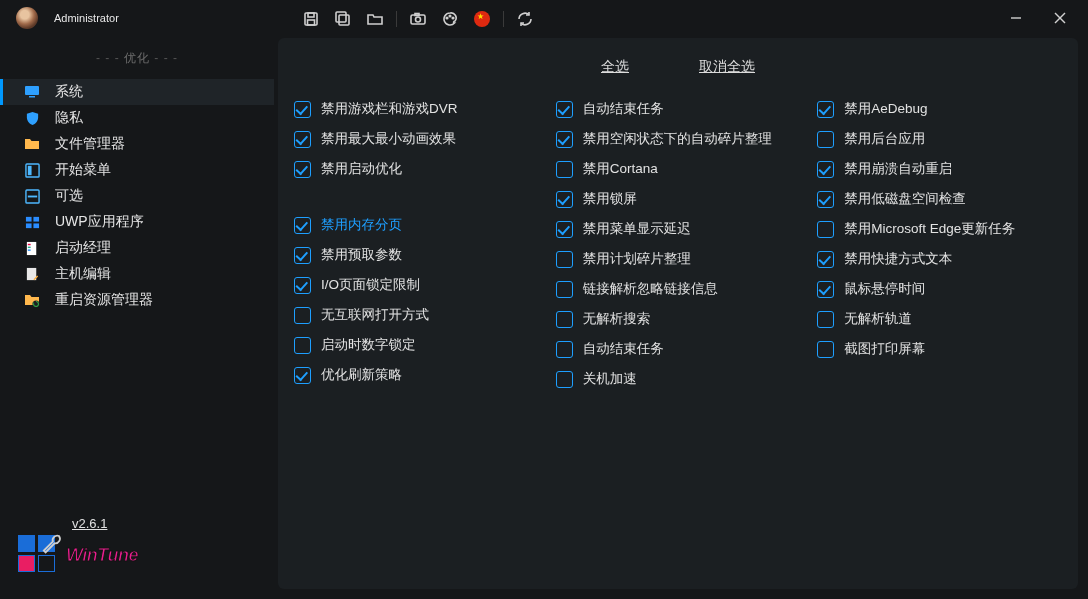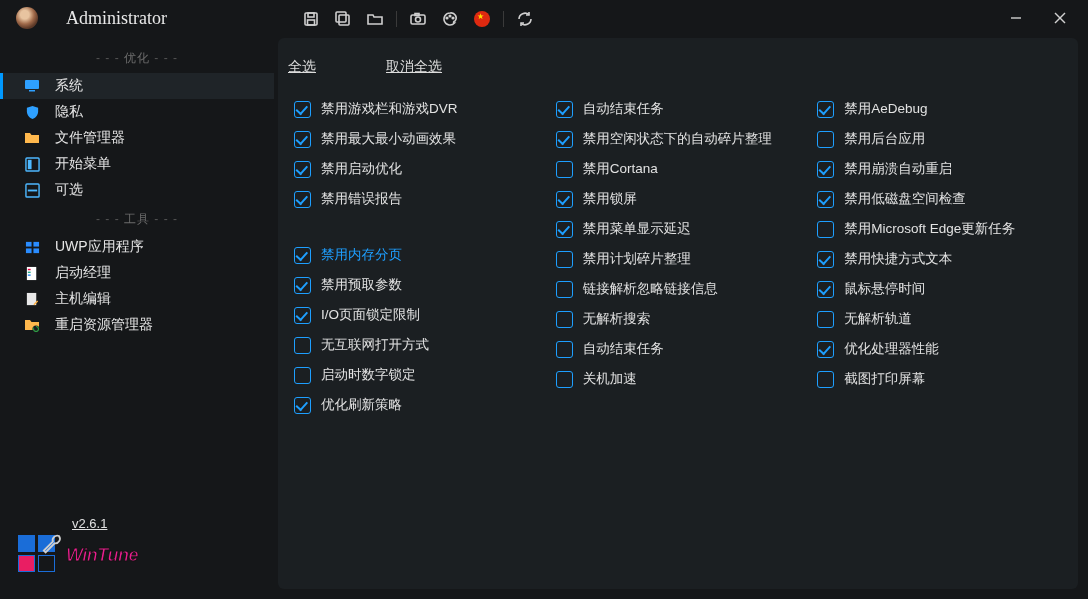--- a/index.html
+++ b/index.html
@@ -5,55 +5,55 @@
   * { box-sizing: border-box; margin: 0; padding: 0; }
   html, body { width: 1088px; height: 599px; overflow: hidden; font-family: "Segoe UI", "Microsoft YaHei", Arial, sans-serif; }
   body { background: #151719; color: #e5e5e5; display: flex; flex-direction: column; }
   .titlebar {
     height: 36px; display: flex; align-items: center; padding: 0 8px;
   }
   .avatar {
     width: 22px; height: 22px; border-radius: 50%; margin-left: 8px;
     background: radial-gradient(circle at 40% 35%, #e8c4a0 22%, #a06a4a 48%, #5e3a28 70%);
   }
-  .user { margin-left: 28px; font-size: 18px; color: #e8e8e8; font-family: Liberation Serif, serif; }
+  .user { margin-left: 16px; font-size: 11px; color: #e8e8e8; }
   .toolbar { display: flex; align-items: center; gap: 10px; position: absolute; left: 300px; top: 8px; }
   .tool { width: 22px; height: 22px; display: flex; align-items: center; justify-content: center; cursor: pointer; color: #cfcfcf; }
   .tool svg { width: 16px; height: 16px; fill: none; stroke: currentColor; stroke-width: 1.6; }
   .tool-sep { width: 1px; height: 16px; background: #3a3a3a; }
   .flag { width:16px; height:16px; border-radius:50%; background: radial-gradient(circle, #de2910 72%, #de2910 100%); position:relative;}
   .flag:after{content:"★"; color:#ffde00; font-size:8px; position:absolute; left:3px; top:1px;}
   .winctrl { display:flex; gap:4px; margin-left:auto; }
   .winbtn { width: 40px; height: 28px; display:flex; align-items:center; justify-content:center; color:#d0d0d0; cursor:pointer; }
   .winbtn svg { width:12px; height:12px; stroke: currentColor; stroke-width:1.4; fill:none; }
 
   .main { flex:1; display:flex; }
   .sidebar { width: 274px; padding: 6px 0; display:flex; flex-direction:column; }
-  .section-label { color:#6b6b6b; font-size:12px; text-align:center; padding:8px 0 6px; letter-spacing:1px; }
+  .section-label { color:#6b6b6b; font-size:12px; text-align:center; padding:8px 0 12px; letter-spacing:1px; }
   .section-label:before, .section-label:after { content:"-  -  -  "; color:#555; }
   .section-label:after { content:"  -  -  -"; }
   .nav-item { height:26px; display:flex; align-items:center; padding:0 16px 0 20px; cursor:pointer; font-size:14px; color:#e5e5e5; border-left:3px solid transparent; gap:14px;}
   .nav-item.active { background:#1f2428; border-left-color:#0099ff; }
   .nav-icon { width:18px; height:18px; display:flex; align-items:center; justify-content:center; font-size:15px;}
   .icon-monitor{color:#2ea0ff;} .icon-privacy{color:#2ea0ff;} .icon-folder{color:#ffb84d;}
   .icon-start{color:#4db8ff;} .icon-optional{color:#4db8ff;} .icon-uwp{color:#2a8cff;}
   .icon-launch{color:#ffb060;position:relative;} .icon-host{color:#d0d0d0;} .icon-restart{color:#ffb84d;}
 
   .sidebar-bottom{ margin-top:auto; padding:10px 18px 18px; }
   .version { color:#e0e0e0; font-size:13px; text-decoration:underline; margin-left:54px; display:inline-block; margin-bottom:4px;}
   .logo { display:flex; align-items:center; gap:4px;}
   .logo-sq { width:40px; height:40px; position:relative;}
   .logo-sq span{position:absolute; width:17px; height:17px; border:1px solid #1a6dd8;}
   .logo-sq .a{left:0;top:0;background:#1a6dd8;} .logo-sq .b{left:20px;top:0;background:#1a6dd8;}
   .logo-sq .c{left:0;top:20px;background:#e91e63;} .logo-sq .d{left:20px;top:20px;background:transparent;}
   .logo-wrench{position:absolute; left:20px; top:-6px; width:28px; height:28px;}
   .logo-text{ font-family: Arial Black, sans-serif; font-size:18px; font-style:italic; font-weight:900; color:#e91e8e; -webkit-text-stroke:1px #141414; letter-spacing:-0.5px; margin-left:4px;}
 
   .content { flex:1; margin: 2px 10px 10px 4px; background:#1b1f22; border-radius:6px; padding: 14px 10px 10px; display:flex; flex-direction:column;}
-  .topacts { display:flex; gap:70px; padding:6px 0 18px;}
+  .topacts { display:flex; justify-content:center; gap:70px; padding:6px 0 18px;}
   .topacts a { color:#ddd; font-size:14px; text-decoration:underline; cursor:pointer; }
   .grid { display:grid; grid-template-columns: 1fr 1fr 1fr; column-gap:17px; padding:0 6px;}
   .opt { display:flex; align-items:center; gap:10px; height:30px; font-size:13.5px; color:#e2e2e2; cursor:pointer;}
   .opt.highlight { color:#1e9fff;margin-top:26px; }
   .cb { width:17px; height:17px; border:1.6px solid #1e9fff; border-radius:3px; display:flex; align-items:center; justify-content:center; flex-shrink:0;}
   .cb.checked:before{ content:""; display:block; width:9px; height:5px; border-left:2.2px solid #1e9fff; border-bottom:2.2px solid #1e9fff; transform:rotate(-48deg) translate(0px,-1px);}
 </style>
 </head>
 <body>
 
@@ -163,21 +163,20 @@
     <div class="nav-item">
       <span class="nav-icon icon-optional">
           <svg width="15" height="15" viewBox="0 0 16 16" fill="currentColor">
             <rect x="1" y="1" width="14" height="14" rx="1" fill="none" stroke="currentColor" stroke-width="1.5"></rect>
             <rect x="3" y="7" width="10" height="2"></rect>
           </svg>
         </span>
       <span>可选</span>
     </div>
 
-    <div class="section-label">工具</div>
 
     <div class="nav-item">
       <span class="nav-icon icon-uwp">
           <svg width="15" height="15" viewBox="0 0 16 16" fill="currentColor">
             <rect x="1" y="2" width="6" height="5"></rect>
             <rect x="9" y="2" width="6" height="5"></rect>
             <rect x="1" y="9" width="6" height="5"></rect>
             <rect x="9" y="9" width="6" height="5"></rect>
           </svg>
         </span>
@@ -244,24 +243,20 @@
             <span>禁用游戏栏和游戏DVR</span>
           </div>
           <div class="opt">
             <span class="cb checked"></span>
             <span>禁用最大最小动画效果</span>
           </div>
           <div class="opt">
             <span class="cb checked"></span>
             <span>禁用启动优化</span>
           </div>
-          <div class="opt">
-            <span class="cb checked"></span>
-            <span>禁用错误报告</span>
-          </div>
           <div class="opt highlight">
             <span class="cb checked"></span>
             <span>禁用内存分页</span>
           </div>
           <div class="opt">
             <span class="cb checked"></span>
             <span>禁用预取参数</span>
           </div>
           <div class="opt">
             <span class="cb checked"></span>
@@ -347,24 +342,20 @@
             <span class="cb checked"></span>
             <span>禁用快捷方式文本</span>
           </div>
           <div class="opt">
             <span class="cb checked"></span>
             <span>鼠标悬停时间</span>
           </div>
           <div class="opt">
             <span class="cb"></span>
             <span>无解析轨道</span>
-          </div>
-          <div class="opt">
-            <span class="cb checked"></span>
-            <span>优化处理器性能</span>
           </div>
           <div class="opt">
             <span class="cb"></span>
             <span>截图打印屏幕</span>
           </div>
         </div>
       </div>
   </div>
 </div>
 

